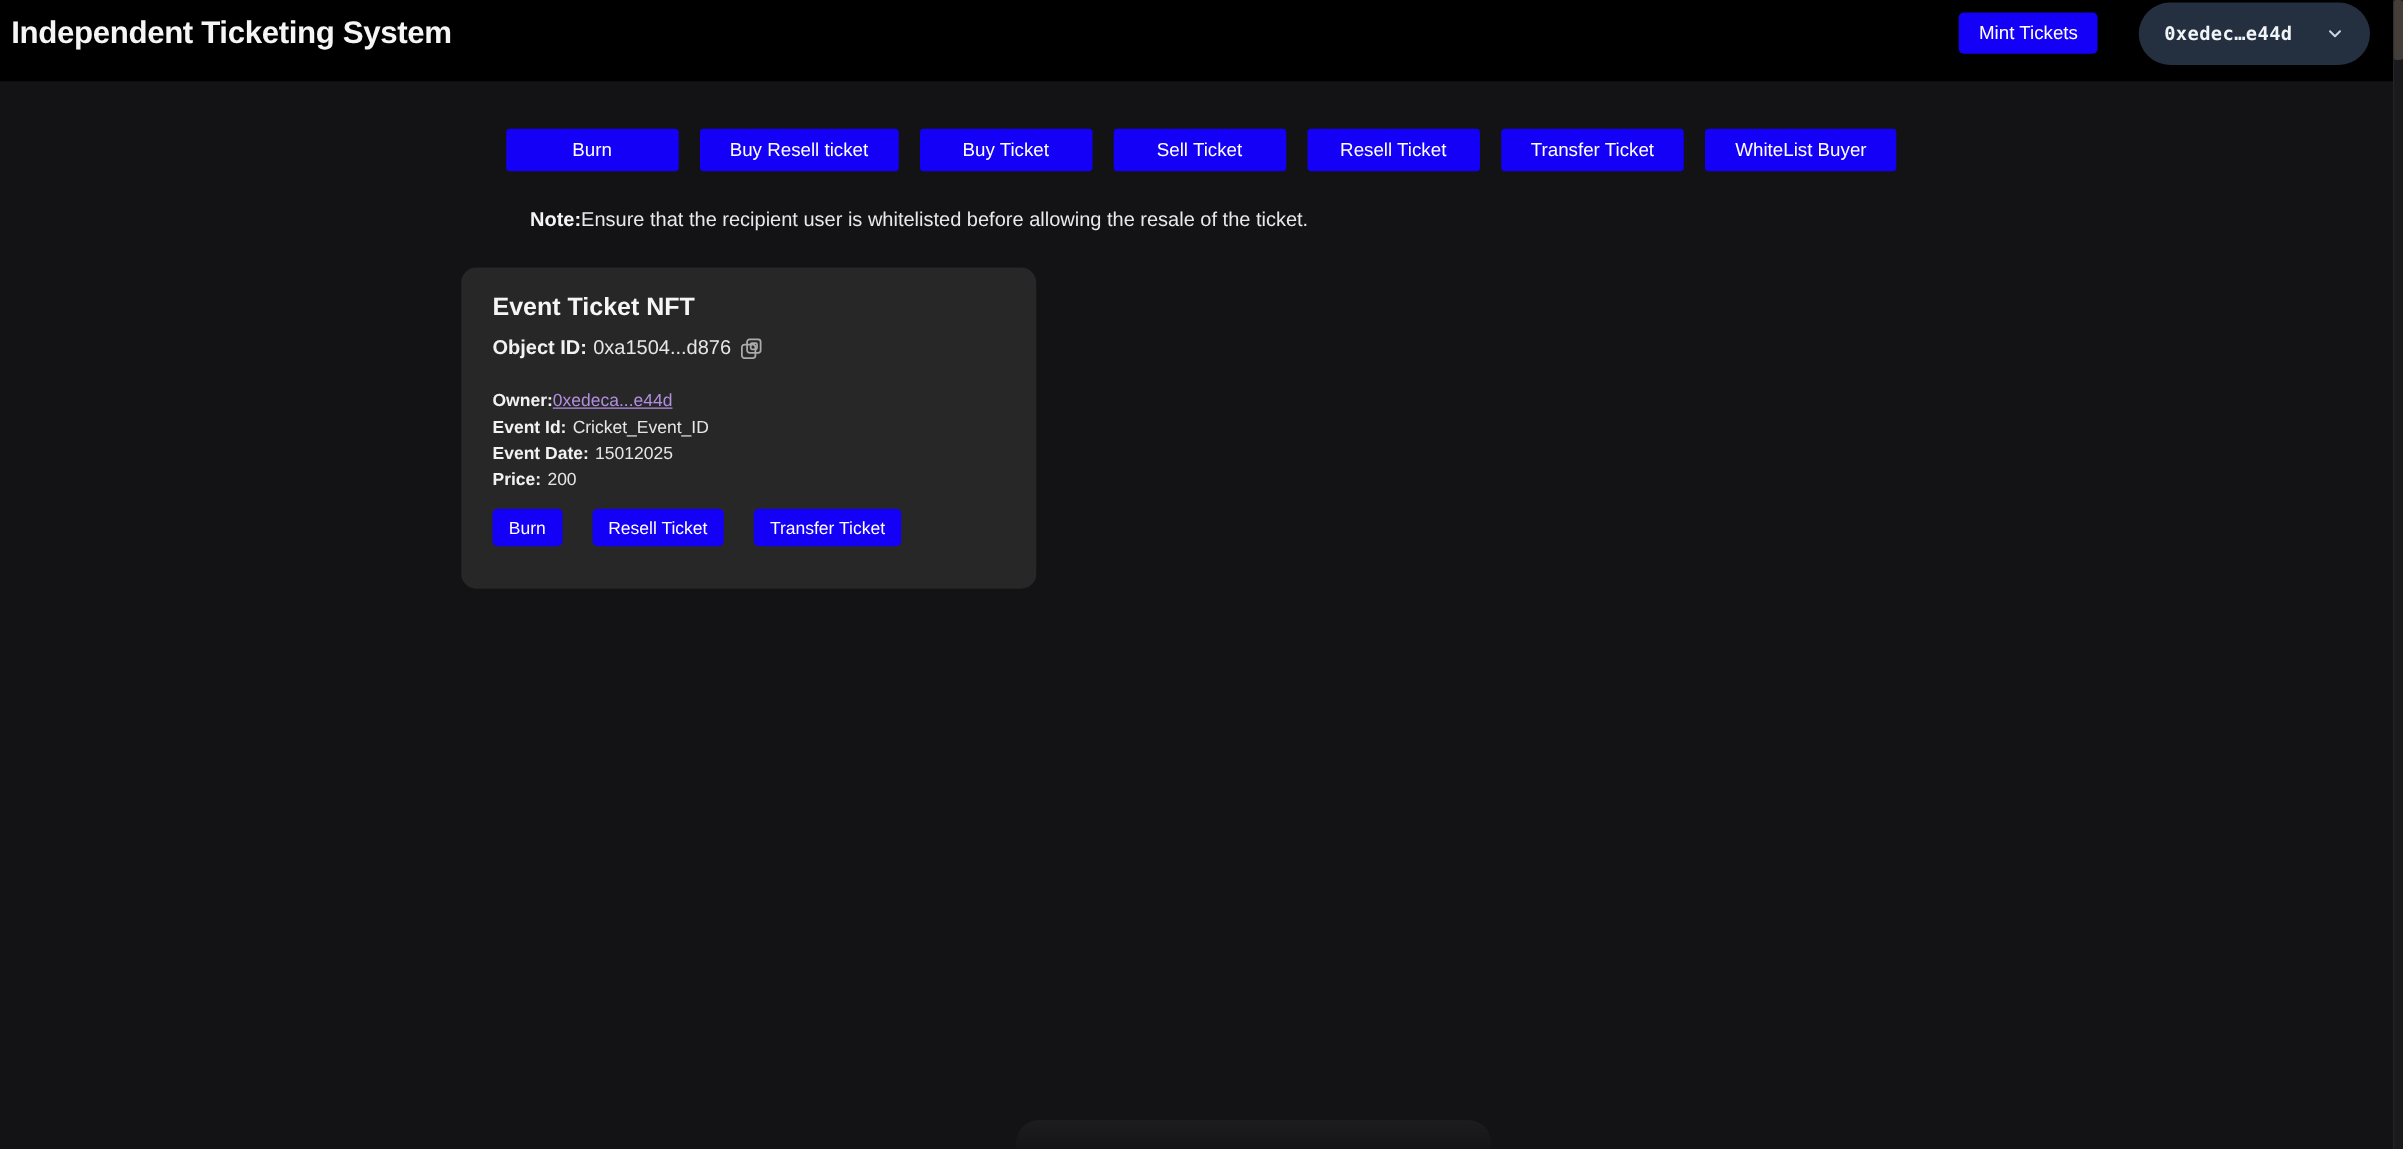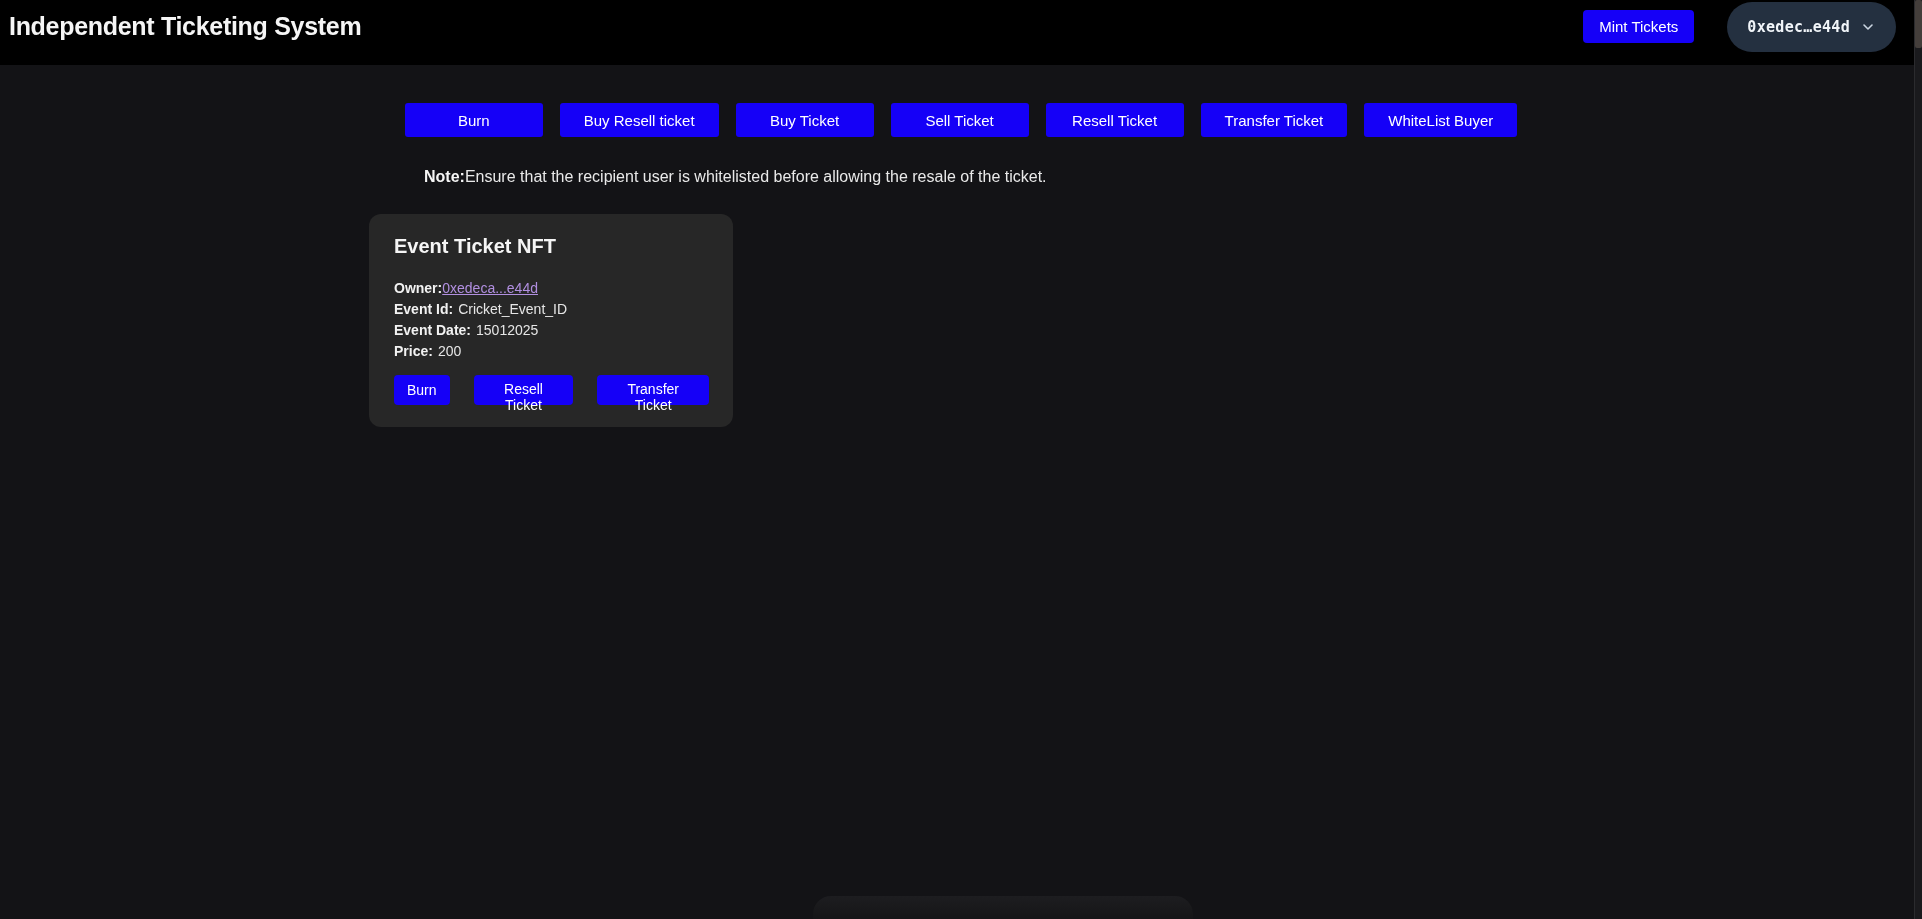--- a/index.html
+++ b/index.html
@@ -26,21 +26,21 @@
   .btn-blue {
     background: #1500f7; color: #fff; border: none;
     font-family: "Liberation Sans", sans-serif;
     cursor: pointer;
   }
   .mint-btn {
     font-size: 15px; padding: 8px 16px; border-radius: 4px;
   }
   .wallet-pill {
     height: 50px; border-radius: 25px; background: #243040;
-    display: flex; align-items: center; gap: 10px;
+    display: flex; align-items: center; gap: 26px;
     padding: 0 20px; border: none; cursor: pointer;
   }
   .wallet-addr {
     color: #f1f5f9; font-family: "DejaVu Sans Mono", monospace;
     font-weight: bold; font-size: 15px; letter-spacing: 0.3px;
   }
   
   .action-row {
     margin-top: 38px;
     display: flex; justify-content: center; gap: 17px;
@@ -51,24 +51,24 @@
   }
   
   .note {
     margin: 30px 0 0 424px;
     font-size: 16px; color: #e9e9e9; line-height: 19px;
   }
   .note b { color: #f5f5f5; }
   
   .card {
     margin: 28px 0 0 369px;
-    width: 364px;
+    width: 460px;
     background: #272727;
     border-radius: 12px;
-    padding: 20px 24px 22px 25px;
+    padding: 20px 24px 34px 25px;
   }
   .card-title {
     margin: 0 0 9px 0;
     font-size: 20px; font-weight: bold; color: #f5f5f5;
     line-height: 24px;
   }
   .line { color: #e6e6e6; }
   .line .lbl { font-weight: bold; color: #f2f2f2; }
   .line-lg { font-size: 16px; line-height: 23px; margin: 3px 0; }
   .line-sm { font-size: 14px; line-height: 19px; margin: 2px 0; }
@@ -131,20 +131,33 @@
   <button class="btn-blue action-btn">Transfer Ticket</button>
   <button class="btn-blue action-btn">WhiteList Buyer</button>
 </nav>
 
 <p class="note"><b>Note:</b><span>Ensure that the recipient user is whitelisted before allowing the resale of the ticket.</span></p>
 
 <section class="card">
   <h2 class="card-title">Event Ticket NFT</h2>
 
 
+  <div class="line line-lg line-flex">
+    <span class="lbl">Object ID:</span>
+      <span class="gap">0xa1504...d876</span>
+    <button class="copy-btn">
+      <span style="display:inline-flex;">
+        <svg width="20" height="20" viewBox="0 0 24 24" fill="none" stroke="#ababab" stroke-width="1.7" stroke-linejoin="round">
+          <rect x="3" y="8" width="13" height="13" rx="2.5"></rect>
+          <rect x="8" y="3" width="13" height="13" rx="2.5"></rect>
+          <rect x="11.5" y="6.5" width="6" height="6" rx="1.2"></rect>
+        </svg>
+      </span>
+    </button>
+  </div>
 
   <div class="line line-sm" style="margin-top:21px;">
     <span class="lbl">Owner:</span><a class="owner-link">0xedeca...e44d</a>
   </div>
 
   <div class="line line-sm">
     <span class="lbl">Event Id:</span><span class="gap">Cricket_Event_ID</span>
   </div>
 
   <div class="line line-sm">

